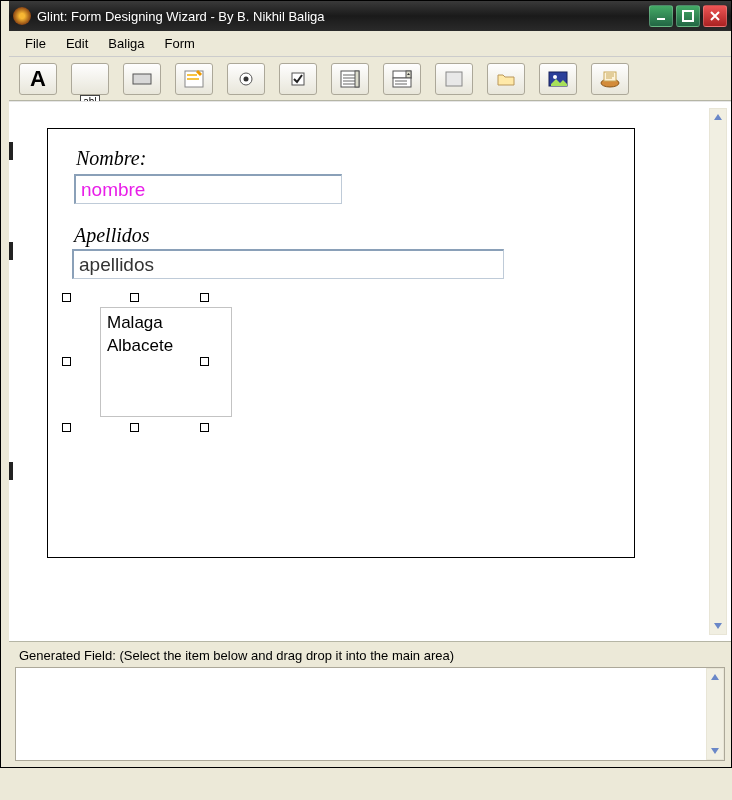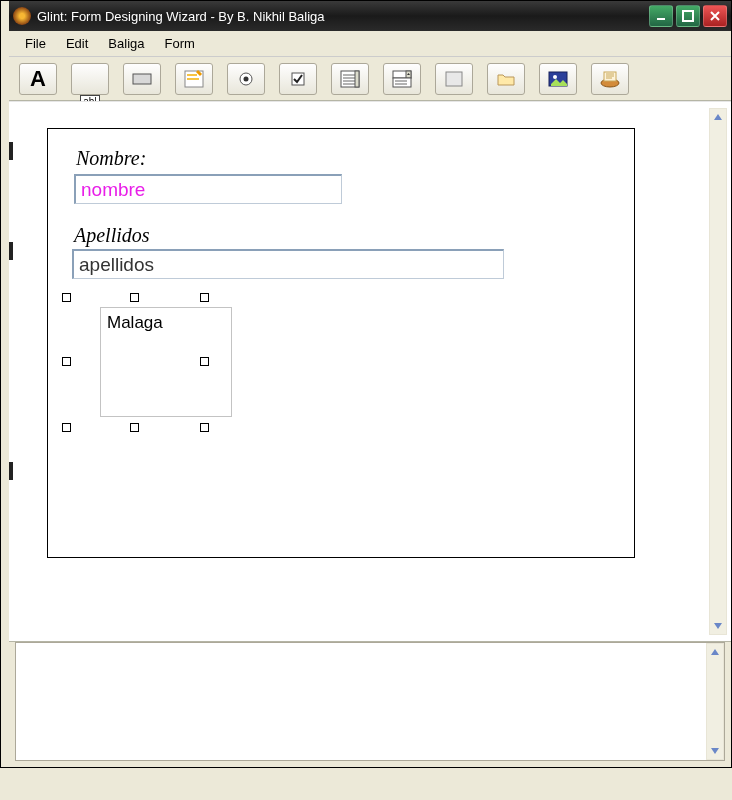--- a/index.html
+++ b/index.html
@@ -288,20 +288,21 @@
     <div class="canvas-scroll">
       <div class="form-canvas">
         <div class="form-label" style="top:18px;left:28px;">Nombre:</div>
         <input class="form-input pink" style="top: 45px; left: 26px; width: 268px; height: 30px;" value="nombre">
 
         <div class="form-label" style="top:95px;left:26px;">Apellidos</div>
         <input class="form-input" style="top: 120px; left: 24px; width: 432px; height: 30px;" value="apellidos">
 
         <div class="listbox-sel" style="top:178px;left:21px;width:132px;height:110px;margin-left:31px;">
           <div>Malaga</div>
+          <div>Albacete</div>
         </div>
 
         <div class="handle" style="top:164px;left:14px;"></div>
         <div class="handle" style="top:164px;left:82px;"></div>
         <div class="handle" style="top:164px;left:152px;"></div>
         <div class="handle" style="top:228px;left:14px;"></div>
         <div class="handle" style="top:228px;left:152px;"></div>
         <div class="handle" style="top:294px;left:14px;"></div>
         <div class="handle" style="top:294px;left:82px;"></div>
         <div class="handle" style="top:294px;left:152px;"></div>
@@ -316,20 +317,21 @@
       </div>
       <div class="arrow">
         <svg width="10" height="10" viewBox="0 0 10 10">
             <path d="M5 8 L1 2 H9 Z" fill="#6a87c8"></path>
           </svg>
       </div>
     </div>
   </div>
 
   <div class="bottom-panel">
+    <div class="gen-label">Generated Field:  (Select the item below and drag drop it into the main area)</div>
     <div class="gen-area">
       <div class="vscroll">
         <div class="arrow">
           <svg width="10" height="10" viewBox="0 0 10 10">
               <path d="M5 2 L9 8 H1 Z" fill="#6a87c8"></path>
             </svg>
         </div>
         <div class="arrow">
           <svg width="10" height="10" viewBox="0 0 10 10">
               <path d="M5 8 L1 2 H9 Z" fill="#6a87c8"></path>

